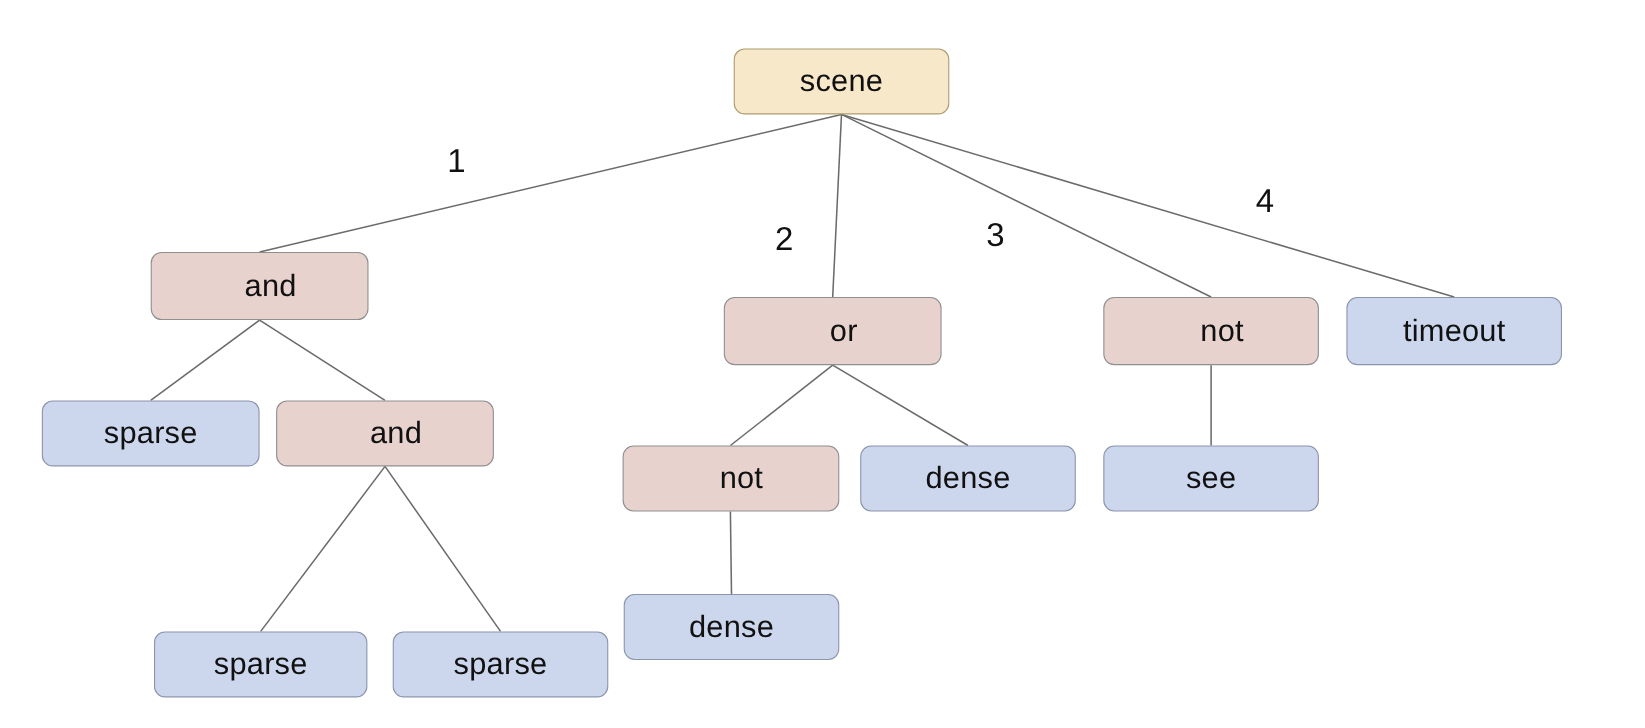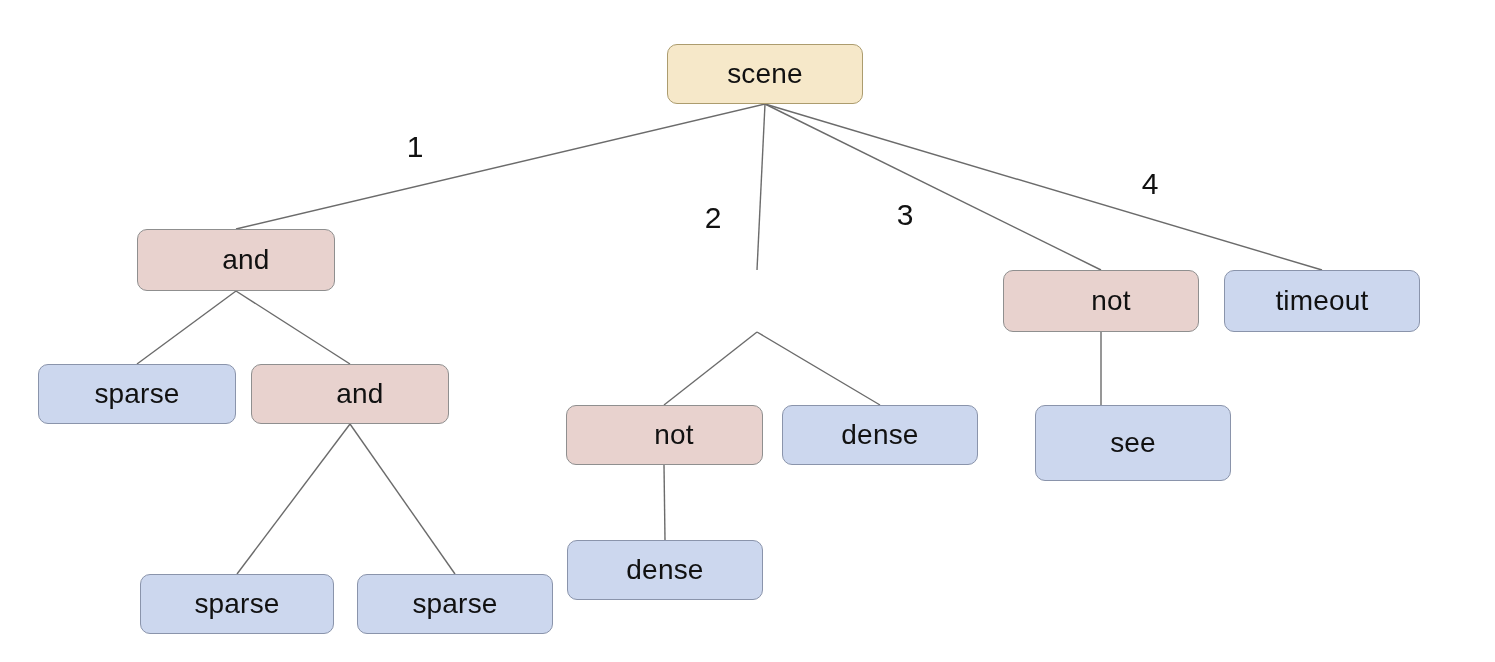--- a/index.html
+++ b/index.html
@@ -63,27 +63,28 @@
       <line x1="236" y1="291" x2="350" y2="364" stroke="#6b6b6b" stroke-width="1.4"></line>
       <line x1="350" y1="424" x2="237" y2="574" stroke="#6b6b6b" stroke-width="1.4"></line>
       <line x1="350" y1="424" x2="455" y2="574" stroke="#6b6b6b" stroke-width="1.4"></line>
       <line x1="757" y1="332" x2="664" y2="405" stroke="#6b6b6b" stroke-width="1.4"></line>
       <line x1="757" y1="332" x2="880" y2="405" stroke="#6b6b6b" stroke-width="1.4"></line>
       <line x1="664" y1="465" x2="665" y2="540" stroke="#6b6b6b" stroke-width="1.4"></line>
       <line x1="1101" y1="332" x2="1101" y2="405" stroke="#6b6b6b" stroke-width="1.4"></line>
     </svg>
     <div class="node root" style="left: 667px; top: 44px; width: 196px; height: 60px;">scene</div>
     <div class="node operator" style="left: 137px; top: 229px; width: 198px; height: 62px;">and</div>
+    <div class="node operator" style="left: 658px; top: 270px; width: 198px; height: 62px;">or</div>
     <div class="node operator" style="left: 1003px; top: 270px; width: 196px; height: 62px;">not</div>
     <div class="node leaf" style="left: 1224px; top: 270px; width: 196px; height: 62px;">timeout</div>
     <div class="node leaf" style="left: 38px; top: 364px; width: 198px; height: 60px;">sparse</div>
     <div class="node operator" style="left: 251px; top: 364px; width: 198px; height: 60px;">and</div>
     <div class="node operator" style="left: 565.5px; top: 405px; width: 197px; height: 60px;">not</div>
     <div class="node leaf" style="left: 782px; top: 405px; width: 196px; height: 60px;">dense</div>
-    <div class="node leaf" style="left: 1003px; top: 405px; width: 196px; height: 76px; margin-left: 32px;">see</div>
+    <div class="node leaf" style="left: 1003px; top: 405px; width: 196px; height: 60px;">see</div>
     <div class="node leaf" style="left: 140px; top: 574px; width: 194px; height: 60px;">sparse</div>
     <div class="node leaf" style="left: 357px; top: 574px; width: 196px; height: 60px;">sparse</div>
     <div class="node leaf" style="left: 567px; top: 540px; width: 196px; height: 60px;">dense</div>
     <div class="edge-label" style="left: 415px; top: 147px;">1</div>
     <div class="edge-label" style="left: 713px; top: 218px;">2</div>
     <div class="edge-label" style="left: 905px; top: 215px;">3</div>
     <div class="edge-label" style="left: 1150px; top: 184px;">4</div>
   </div>
 
 </body></html>

